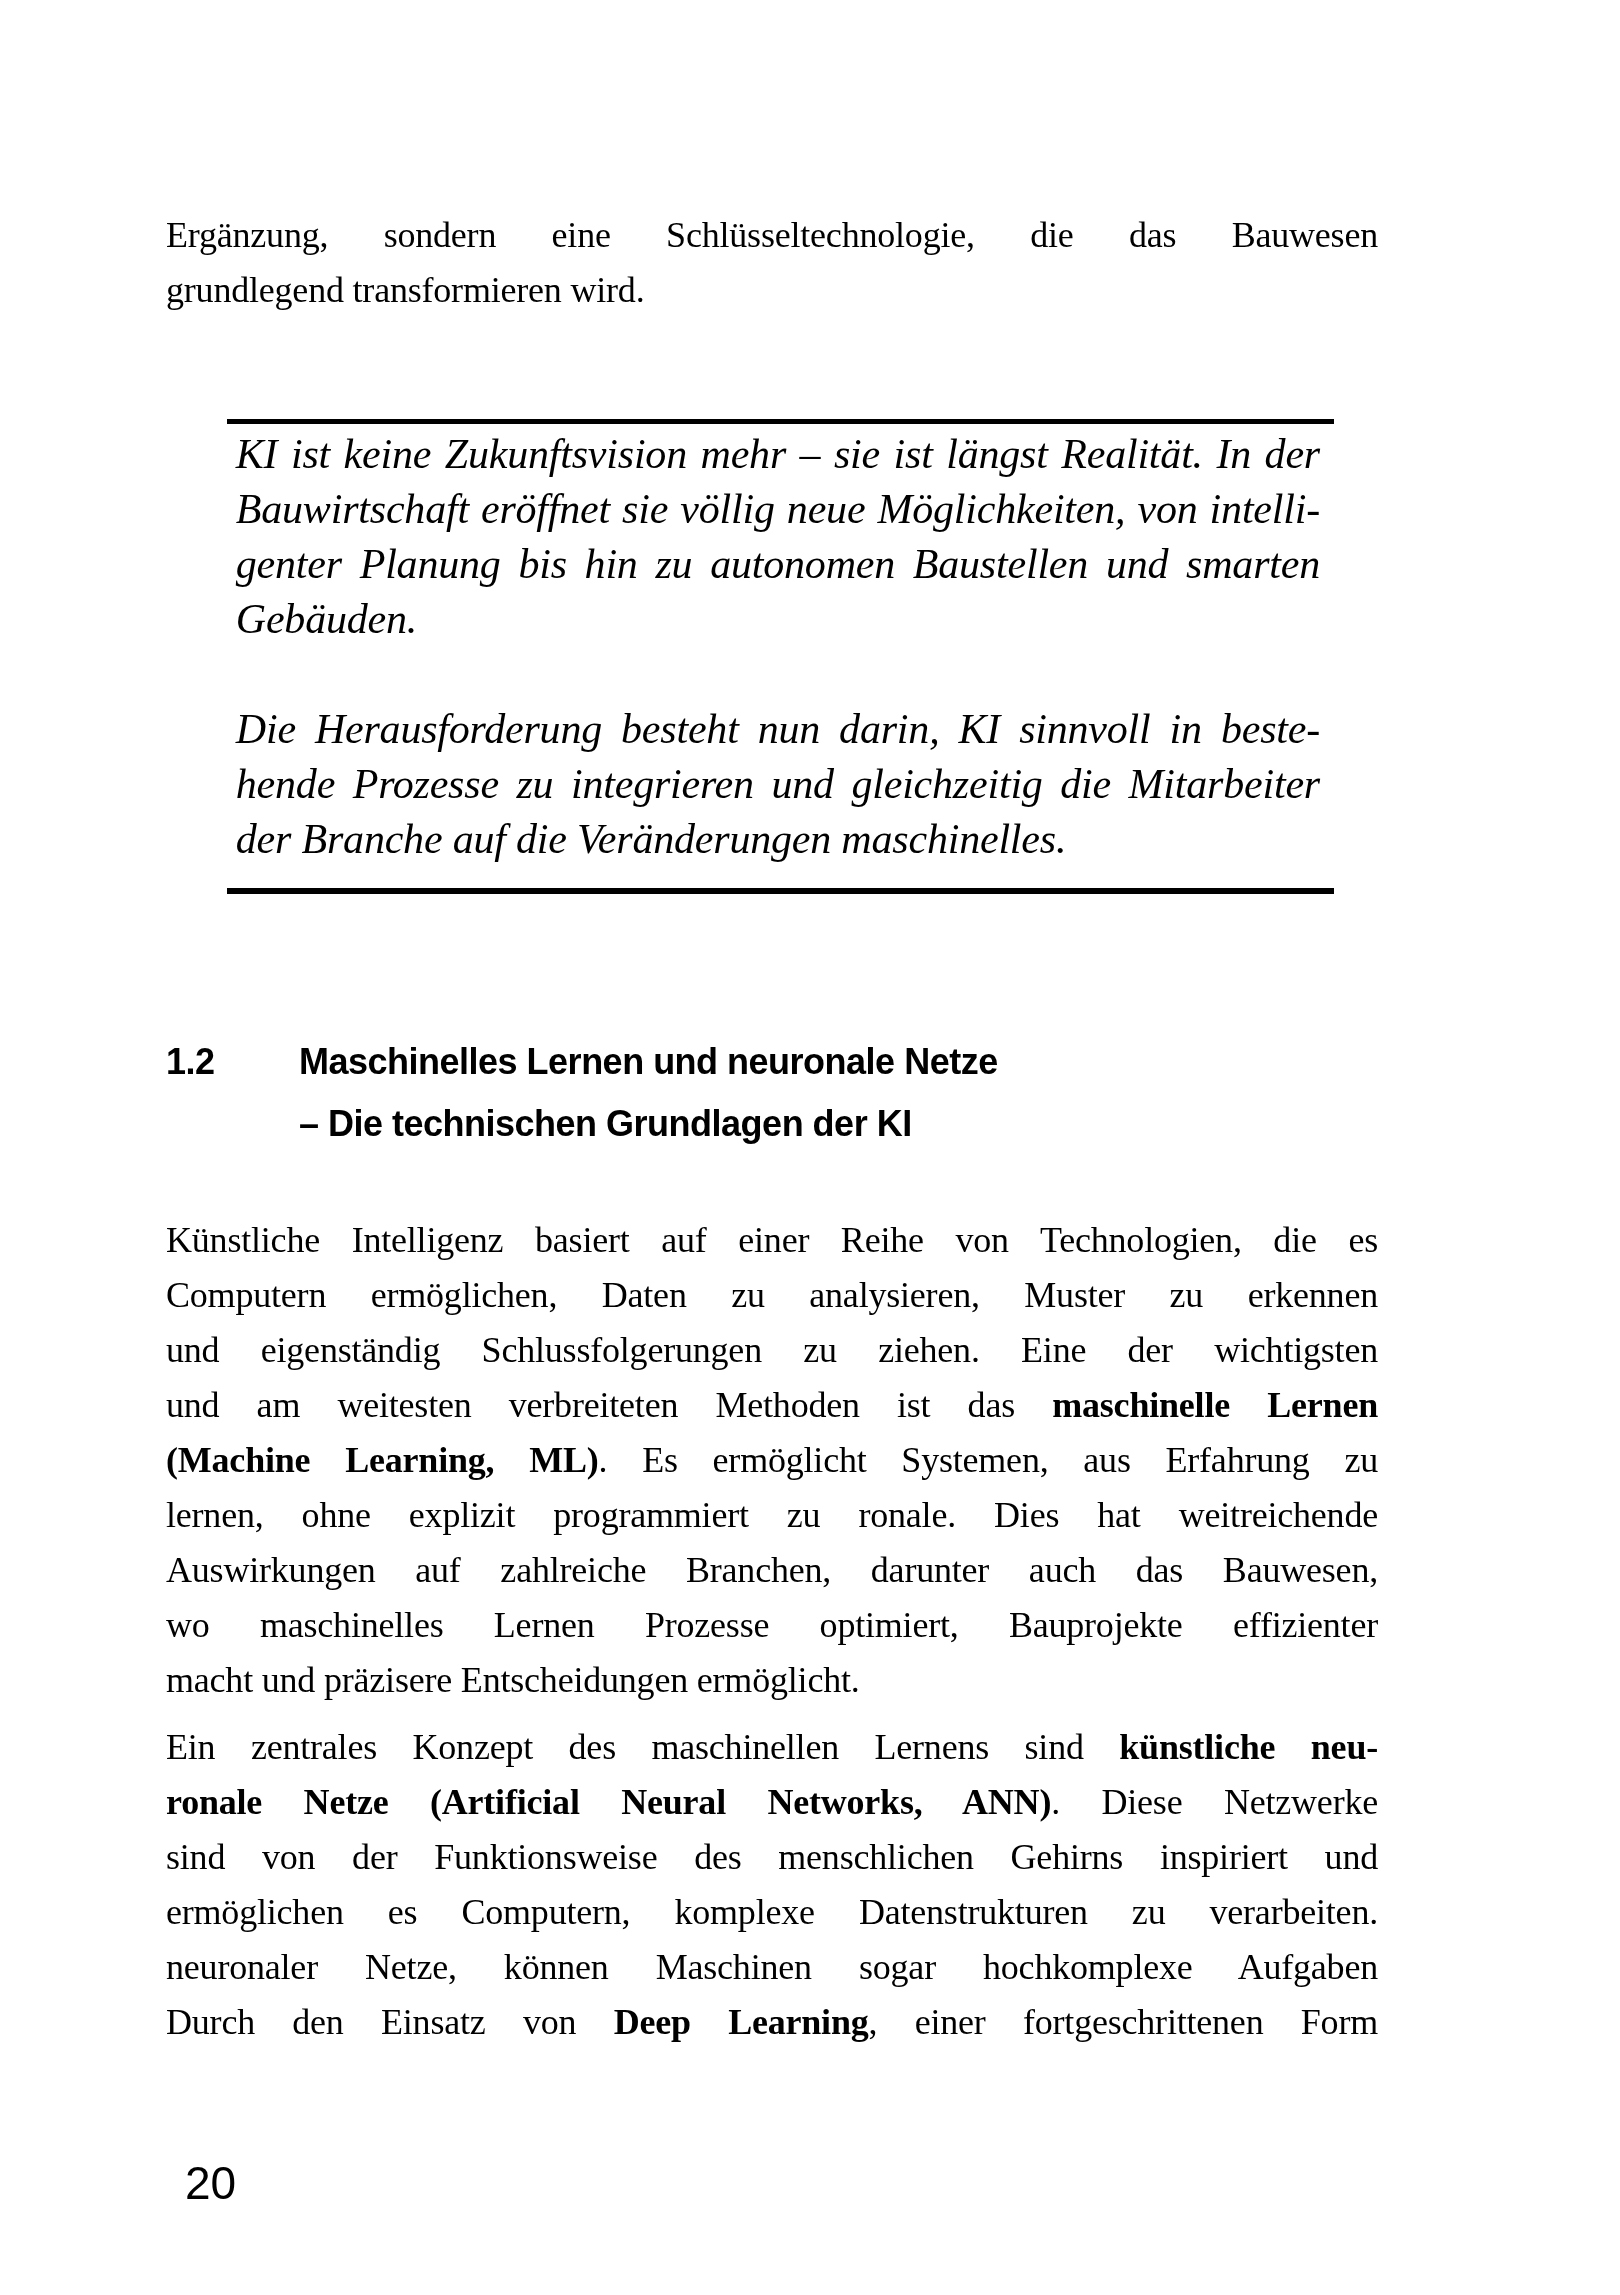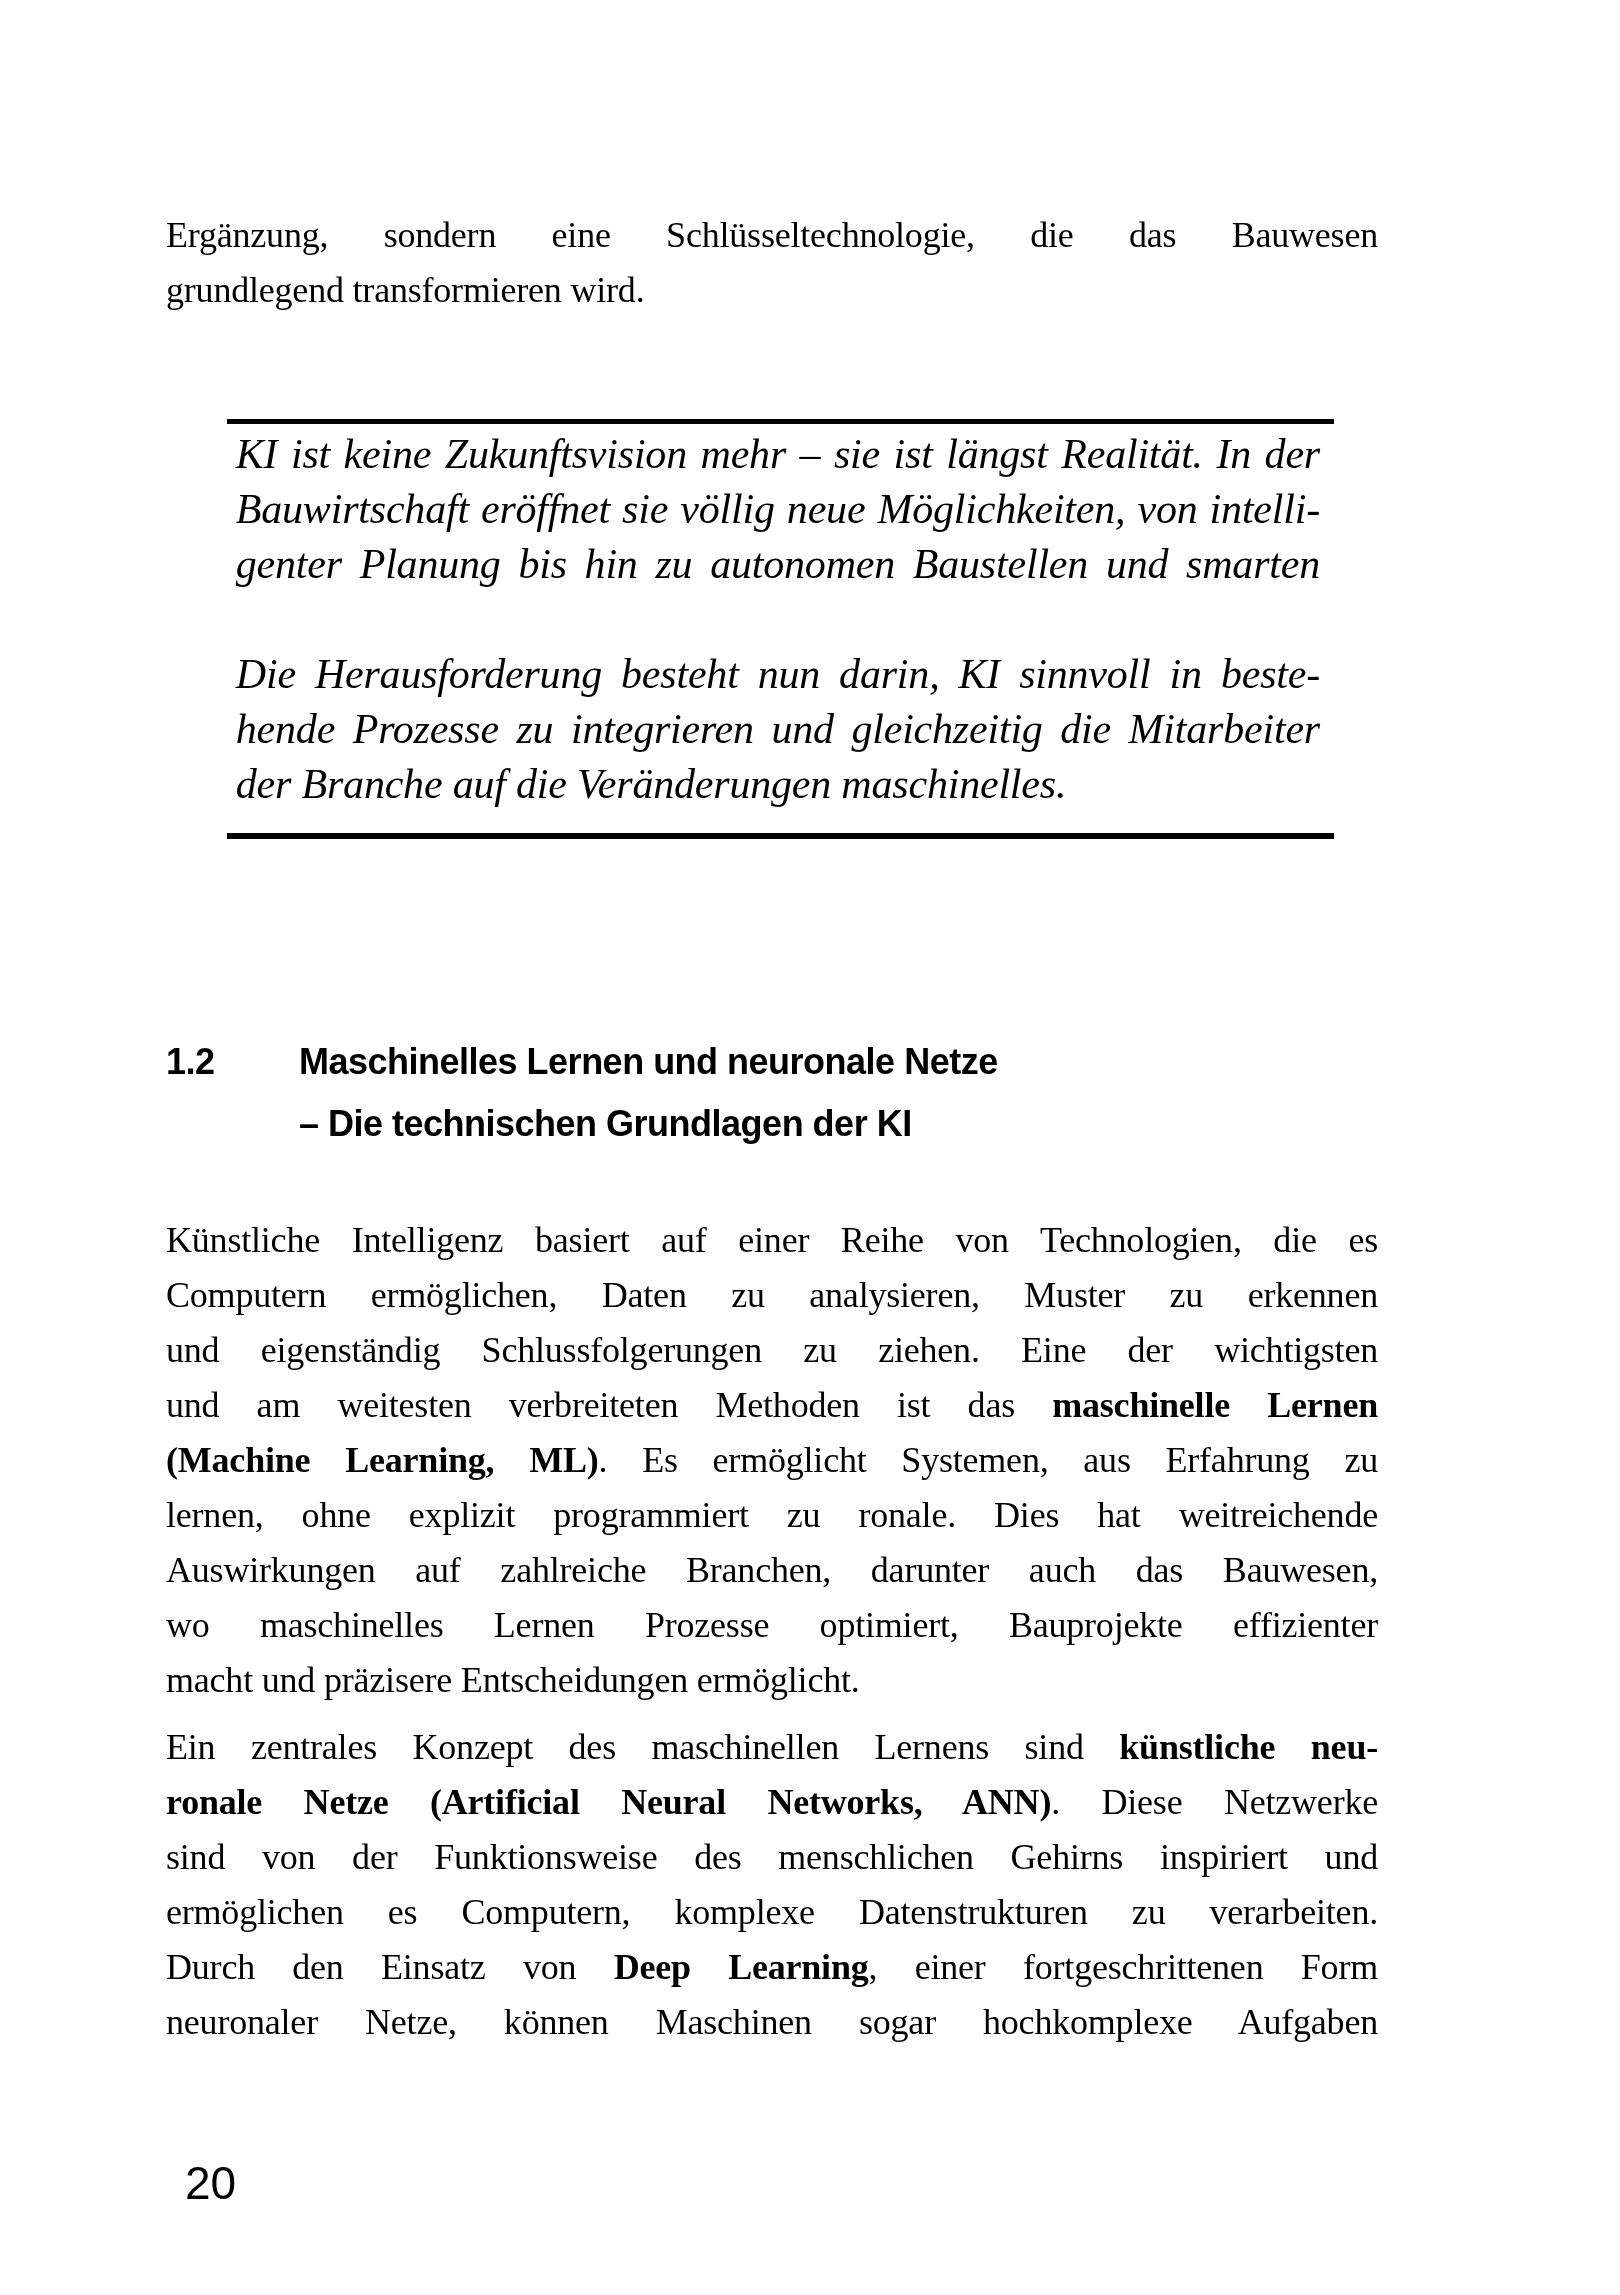--- a/index.html
+++ b/index.html
@@ -96,20 +96,21 @@
   <div class="textblock intro">
       <div class="tline"><span>Ergänzung, sondern eine Schlüsseltechnologie, die das Bauwesen</span></div>
       <div class="tline tline-last"><span>grundlegend transformieren wird.</span></div>
     </div>
 
   <div class="pull-quote">
     <div class="quote-para-1">
         <div class="tline"><span>KI ist keine Zukunftsvision mehr – sie ist längst Realität. In der</span></div>
         <div class="tline"><span>Bauwirtschaft eröffnet sie völlig neue Möglichkeiten, von intelli-</span></div>
         <div class="tline"><span>genter Planung bis hin zu autonomen Baustellen und smarten</span></div>
+        <div class="tline tline-last"><span>Gebäuden.</span></div>
       </div>
     <div class="quote-para-2">
         <div class="tline"><span>Die Herausforderung besteht nun darin, KI sinnvoll in beste-</span></div>
         <div class="tline"><span>hende Prozesse zu integrieren und gleichzeitig die Mitarbeiter</span></div>
         <div class="tline tline-last"><span>der Branche auf die Veränderungen maschinelles.</span></div>
       </div>
   </div>
 
   <div class="heading">
     <div class="heading-number">1.2</div>
@@ -129,20 +130,20 @@
       <div class="tline"><span>Auswirkungen auf zahlreiche Branchen, darunter auch das Bauwesen,</span></div>
       <div class="tline"><span>wo maschinelles Lernen Prozesse optimiert, Bauprojekte effizienter</span></div>
       <div class="tline tline-last"><span>macht und präzisere Entscheidungen ermöglicht.</span></div>
     </div>
 
   <div class="textblock body-para-2">
       <div class="tline"><span>Ein zentrales Konzept des maschinellen Lernens sind </span><span class="b">künstliche neu-</span></div>
       <div class="tline"><span class="b">ronale Netze (Artificial Neural Networks, ANN)</span><span>. Diese Netzwerke</span></div>
       <div class="tline"><span>sind von der Funktionsweise des menschlichen Gehirns inspiriert und</span></div>
       <div class="tline"><span>ermöglichen es Computern, komplexe Datenstrukturen zu verarbeiten.</span></div>
+      <div class="tline"><span>neuronaler Netze, können Maschinen sogar hochkomplexe Aufgaben</span></div>
       <div class="tline"><span>Durch den Einsatz von </span><span class="b">Deep Learning</span><span>, einer fortgeschrittenen Form</span></div>
-      <div class="tline"><span>neuronaler Netze, können Maschinen sogar hochkomplexe Aufgaben</span></div>
     </div>
 
   <div class="page-number">20</div>
 
 </div>
 
 
 </body></html>

